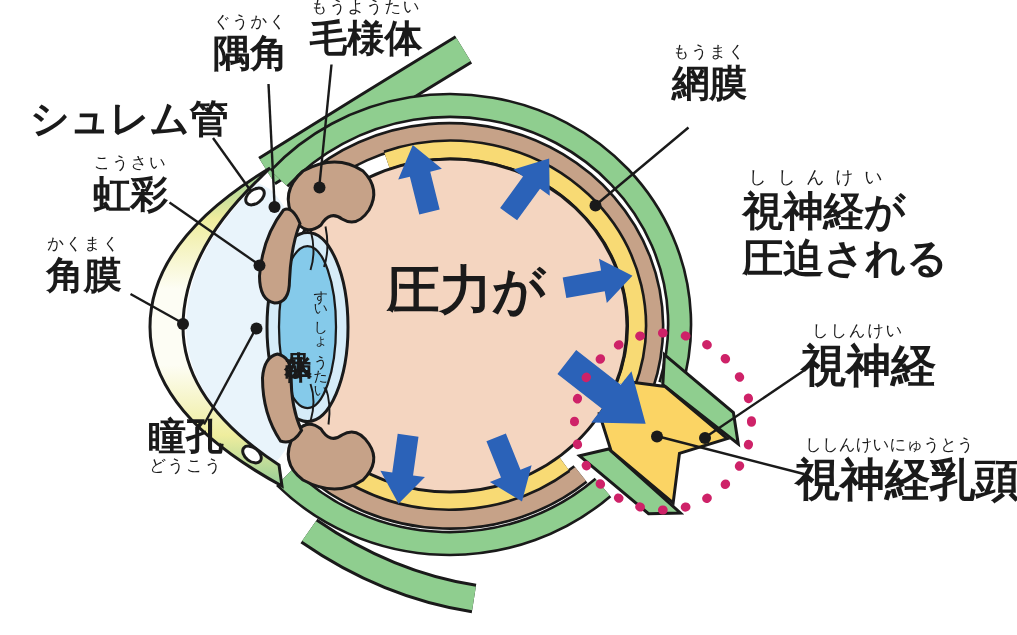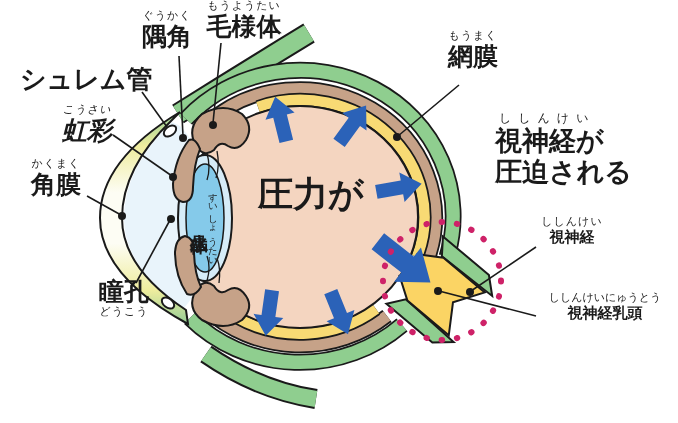--- a/index.html
+++ b/index.html
@@ -9,21 +9,21 @@
   }
   #stage svg{position:absolute;left:0;top:0;}
   .lbl{position:absolute;line-height:1.05;white-space:nowrap;}
   .lbl .rt{font-size:11px;letter-spacing:1px;text-align:center;display:block;margin-bottom:1px;}
   .lbl .tx{font-size:25px;font-weight:600;text-align:center;display:block;}
   .lbl.center-col{text-align:center;}
   
   .lbl-schlemm .tx{font-size:26px;}
   .lbl-compressed .rt{font-size:12px;letter-spacing:7px;text-align:left;margin-left:4px;}
   .lbl-compressed .tx{font-size:27px;text-align:left;line-height:1.15;}
-  .lbl-small .tx{font-size:15px;}
+  .lbl-small .tx{font-size:30px;}
   .lbl-pupil .rt{margin-top:2px;margin-bottom:0;}
   .lbl-pressure .tx{font-size:35px;font-weight:700;text-align:left;line-height:1.17;}
   .lbl-lens{display:flex;flex-direction:row;}
   .lbl-lens .tx{writing-mode:vertical-rl;text-orientation:upright;font-size:18px;letter-spacing:2px;}
   .lbl-lens .rt{writing-mode:vertical-rl;text-orientation:upright;font-size:9.5px;letter-spacing:0;margin:4px 0 0 0;}
   
   .st-outline{stroke:var(--outline);fill:none;}
   .st-sclera{stroke:var(--sclera);fill:none;}
   .st-uvea{stroke:var(--uvea);fill:none;}
   .st-retina{stroke:var(--retina);fill:none;}
@@ -151,21 +151,21 @@
   <div class="lbl center-col" style="left:200px;top:0px;width:88px;">
     <span class="rt">もうようたい</span>
     <span class="tx">毛様体</span>
   </div>
 
   <div class="lbl center-col" style="left:138px;top:10px;width:58px;">
     <span class="rt">ぐうかく</span>
     <span class="tx">隅角</span>
   </div>
 
-  <div class="lbl center-col" style="left:58px;top:104px;width:58px;font-style:italic;">
+  <div class="lbl center-col" style="left:58px;top:104px;width:58px;">
     <span class="rt">こうさい</span>
     <span class="tx">虹彩</span>
   </div>
 
   <div class="lbl center-col" style="left:26px;top:158px;width:60px;">
     <span class="rt">かくまく</span>
     <span class="tx">角膜</span>
   </div>
 
   <div class="lbl center-col lbl-pupil" style="left:81px;top:278px;width:62px;margin-left:12px;">
@@ -187,21 +187,21 @@
     <span class="rt">ししんけい</span>
     <span class="tx">視神経が</span>
     <span class="tx">圧迫される</span>
   </div>
 
   <div class="lbl center-col lbl-small" style="left:534px;top:216px;width:76px;">
     <span class="rt">ししんけい</span>
     <span class="tx">視神経</span>
   </div>
 
-  <div class="lbl center-col lbl-small" style="left:542px;top:292px;width:126px;">
+  <div class="lbl center-col lbl-small" style="left:530px;top:292px;width:126px;">
     <span class="rt" style="letter-spacing:0;">ししんけいにゅうとう</span>
     <span class="tx">視神経乳頭</span>
   </div>
 
   <div class="lbl lbl-pressure" style="left:258px;top:174px;">
     <span class="tx">圧力が</span>
   </div>
 
 </div>
 

